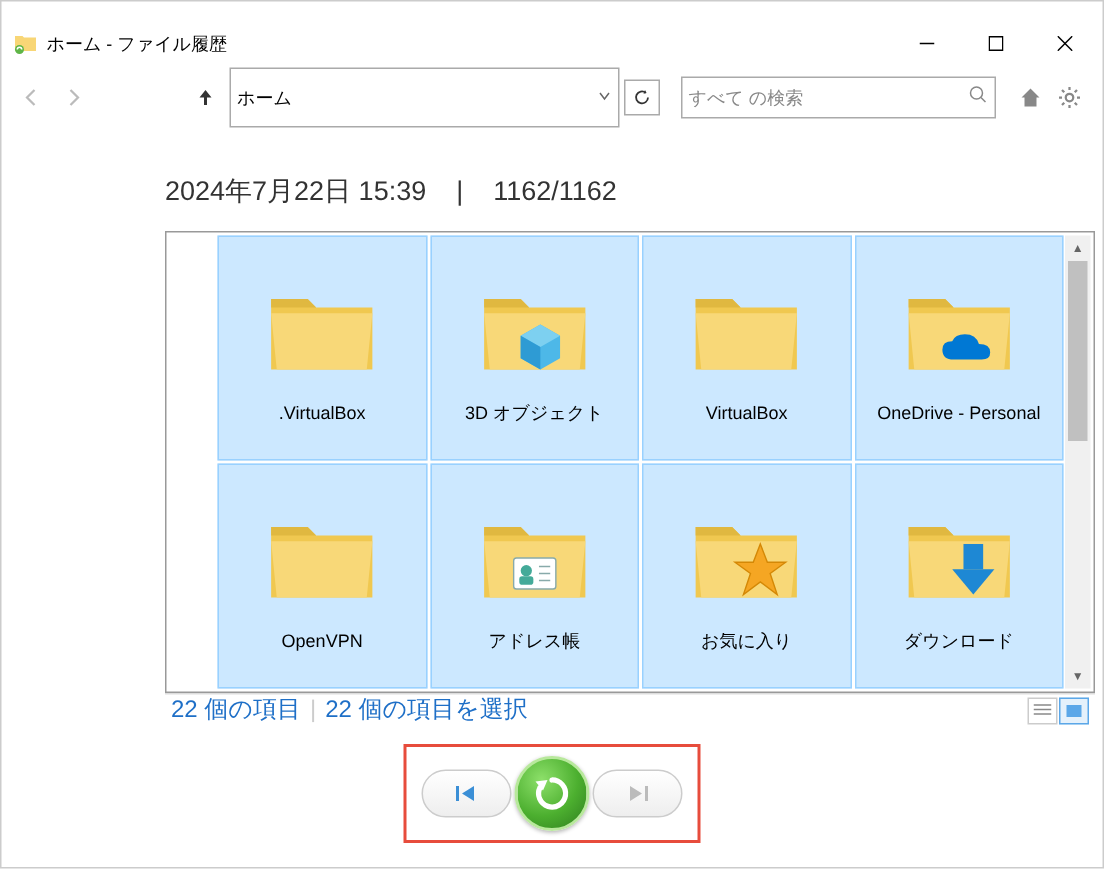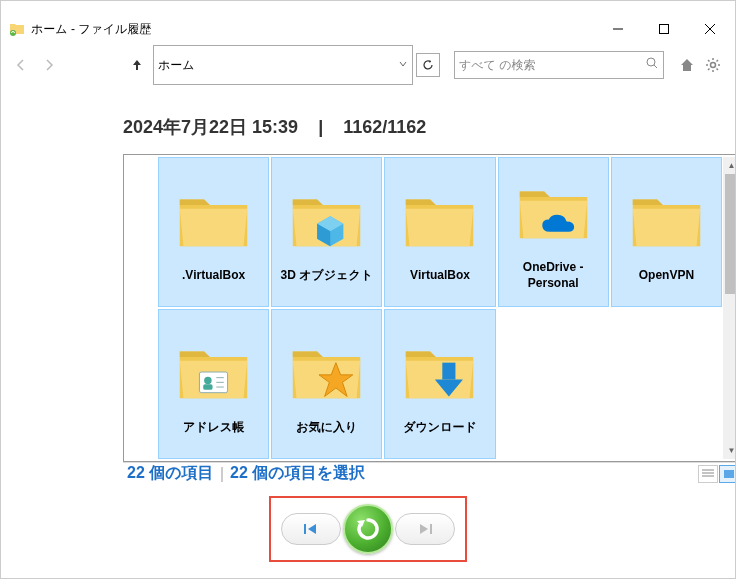--- a/index.html
+++ b/index.html
@@ -13,25 +13,25 @@
 .toolbar { height: 40px; display: flex; align-items: center; padding: 0 8px; gap: 4px; }
 .nav-arrow { width: 24px; height: 24px; display: flex; align-items: center; justify-content: center; color: #bbb; }
 .nav-arrow svg { width: 14px; height: 14px; }
 .up-arrow { width: 24px; height: 24px; display: flex; align-items: center; justify-content: center; color: #333; margin-left: 60px; }
 .addr { flex: 0 0 260px; height: 40px; border: 1px solid #aaa; display: flex; align-items: center; padding: 0 4px; font-size: 12px; }
 .addr-text { flex: 1; }
 .refresh-btn { width: 24px; height: 24px; border: 1px solid #aaa; display: flex; align-items: center; justify-content: center; margin-left: -1px; }
 .search { flex: 0 0 210px; height: 24px; border: 1px solid #aaa; display: flex; align-items: center; padding: 13px 4px; margin-left: 10px; }
 .search-text { flex: 1; font-size: 12px; color: #888; }
 .tool-icon { width: 22px; height: 22px; display: flex; align-items: center; justify-content: center; color: #777; }
-.main { padding: 0 32px; font-weight: bold; }
+.main { padding: 0 19px; }
 .timestamp-row { display: flex; align-items: center; padding: 30px 0 15px 90px; font-size: 18px; color: #333; gap: 20px; }
 .browser-wrap { margin: 0 0 0 90px; width: 620px; }
 .browser-pane { border: 1px solid #999; padding: 2px; position: relative; }
-.grid { display: grid; grid-template-columns: repeat(5, 1fr); gap: 2px; background: #fff; padding-right: 18px; margin-left: 32px; }
+.grid { display: grid; grid-template-columns: repeat(4, 1fr); gap: 2px; background: #fff; padding-right: 18px; margin-left: 32px; }
 .item { background: #cce8ff; border: 1px solid #99d1ff; height: 150px; display: flex; flex-direction: column; align-items: center; justify-content: center; padding: 6px; }
 .item-icon { width: 80px; height: 80px; display: flex; align-items: center; justify-content: center; position: relative; }
 .item-label { font-size: 12px; text-align: center; margin-top: 8px; color: #000; line-height: 1.3; }
 .scrollbar { position: absolute; right: 2px; top: 2px; bottom: 2px; width: 17px; background: #f0f0f0; display: flex; flex-direction: column; }
 .scroll-btn { height: 17px; display: flex; align-items: center; justify-content: center; font-size: 8px; color: #666; }
 .scroll-thumb { background: #c0c0c0; margin: 0 2px; flex: 0 0 120px; }
 .scroll-track { flex: 1; }
 .status-bar { display: flex; align-items: center; height: 22px; font-size: 16px; color: #1e6fc7; padding: 0 4px; border-top: 1px solid #ddd; }
 .status-sep { color: #ccc; margin: 0 6px; }
 .view-btns { margin-left: auto; display: flex; gap: 1px; }

